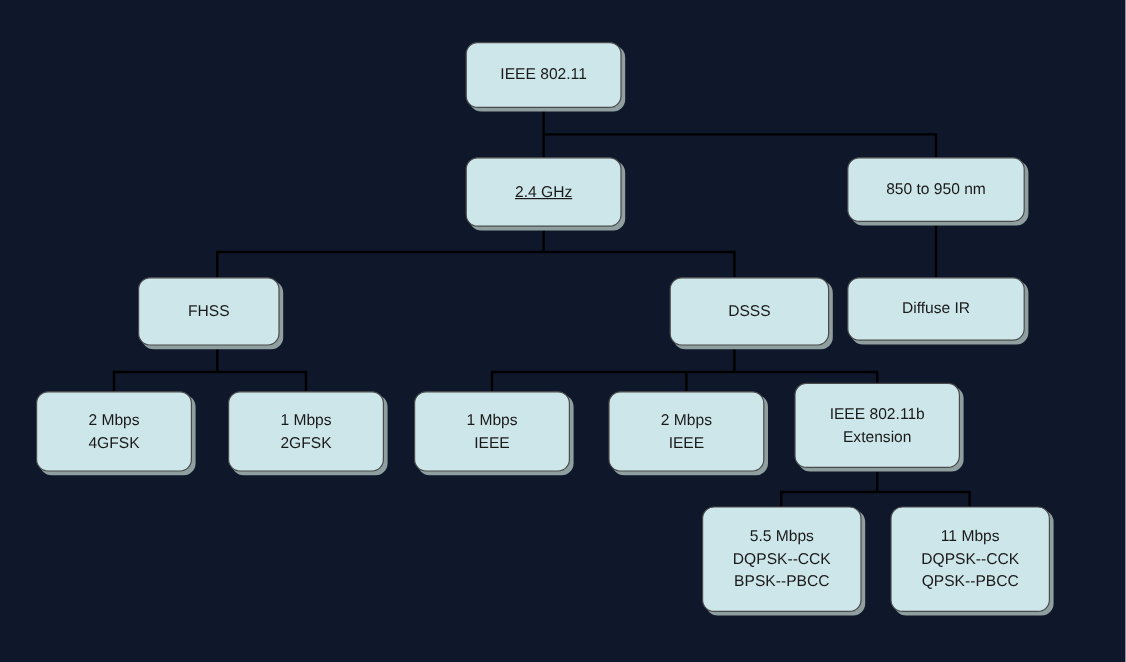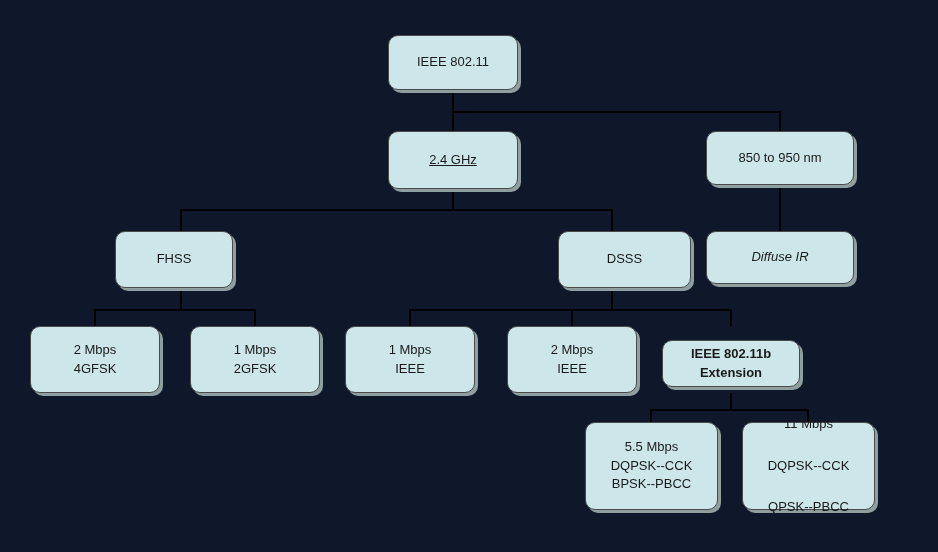--- a/index.html
+++ b/index.html
@@ -44,28 +44,28 @@
     color: #1a1a1a;
   }
   .node span:empty { display: none; }
 
   
   .n-root    { left: 388px; top:  35px; width: 130px; height: 55px; }
   .n-ghz24   { left: 388px; top: 131px; width: 130px; height: 58px; text-decoration: underline; }
   .n-ir      { left: 706px; top: 131px; width: 148px; height: 54px; }
   .n-fhss    { left: 115px; top: 231px; width: 118px; height: 57px; }
   .n-dsss    { left: 546px; top: 231px; width: 133px; height: 57px; margin-left: 12px; }
-  .n-diffuse { left: 706px; top: 231px; width: 148px; height: 53px; font-style: italic; }
+  .n-diffuse { left: 706px; top: 231px; width: 148px; height: 53px; }
   .n-fhss2m  { left:  30px; top: 326px; width: 130px; height: 67px; }
   .n-fhss1m  { left: 190px; top: 326px; width: 130px; height: 67px; }
   .n-dsss1m  { left: 345px; top: 326px; width: 130px; height: 67px; }
   .n-dsss2m  { left: 507px; top: 326px; width: 130px; height: 67px; }
-  .n-ext     { left: 662px; top: 340px; width: 138px; height: 47px; font-weight: bold; }
+  .n-ext     { left: 662px; top: 319px; width: 138px; height: 71px; }
   .n-ext55   { left: 585px; top: 422px; width: 133px; height: 88px; }
-  .n-ext11   { left: 742px; top: 422px; width: 133px; height: 88px; gap: 23px; }
+  .n-ext11   { left: 742px; top: 422px; width: 133px; height: 88px; }
 </style>
 </head>
 <body>
 
 <div id="canvas">
 
   <svg id="connectors" viewBox="0 0 938 552" xmlns="http://www.w3.org/2000/svg">
 
     <path d="M453,90 L453,131"></path>
     <path d="M453,112 H780 V131"></path>

